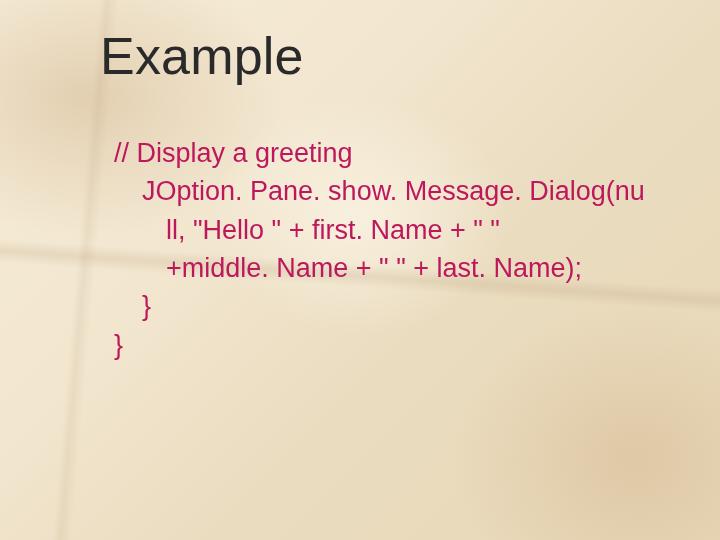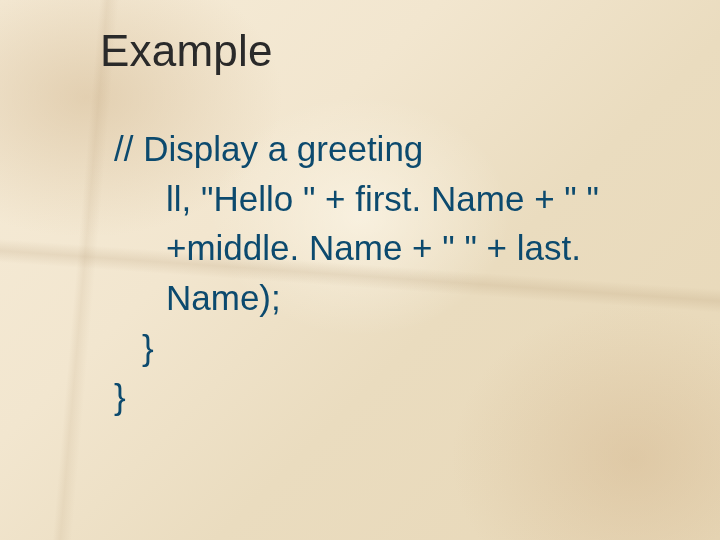--- a/index.html
+++ b/index.html
@@ -20,42 +20,43 @@
     background:
       linear-gradient(4deg, rgba(170,140,100,0) 47%, rgba(170,140,100,0.18) 49%, rgba(170,140,100,0) 51%),
       linear-gradient(95deg, rgba(170,140,100,0) 13%, rgba(170,140,100,0.12) 14%, rgba(170,140,100,0) 15.5%);
     pointer-events: none;
   }
   .slide {
     position: relative;
     padding: 26px 56px 40px 100px;
   }
   .title {
-    font-size: 44px;
+    font-size: 52px;
     color: #2a2a2a;
     font-weight: 400;
     margin-bottom: 48px;
     letter-spacing: 0.2px;
   }
   .code-block {
-    font-size: 35px;
+    font-size: 27px;
     line-height: 1.42;
-    color: #0c4a6e;
+    color: #be185d;
     padding-left: 14px;
   }
   .code-line { white-space: pre-wrap; word-break: break-word; }
   .ind1 { padding-left: 28px; }
   .ind2 { padding-left: 52px; }
 </style>
 </head>
 <body>
 
 <div class="slide">
   <h1 class="title">Example</h1>
 
   <div class="code-block">
     <div class="code-line">// Display a greeting</div>
+    <div class="code-line ind1">JOption. Pane. show. Message. Dialog(nu</div>
     <div class="code-line ind2">ll, "Hello " + first. Name + " "</div>
     <div class="code-line ind2">+middle. Name + " " + last. Name);</div>
     <div class="code-line ind1">}</div>
     <div class="code-line">}</div>
   </div>
 </div>
 
 </body></html>

